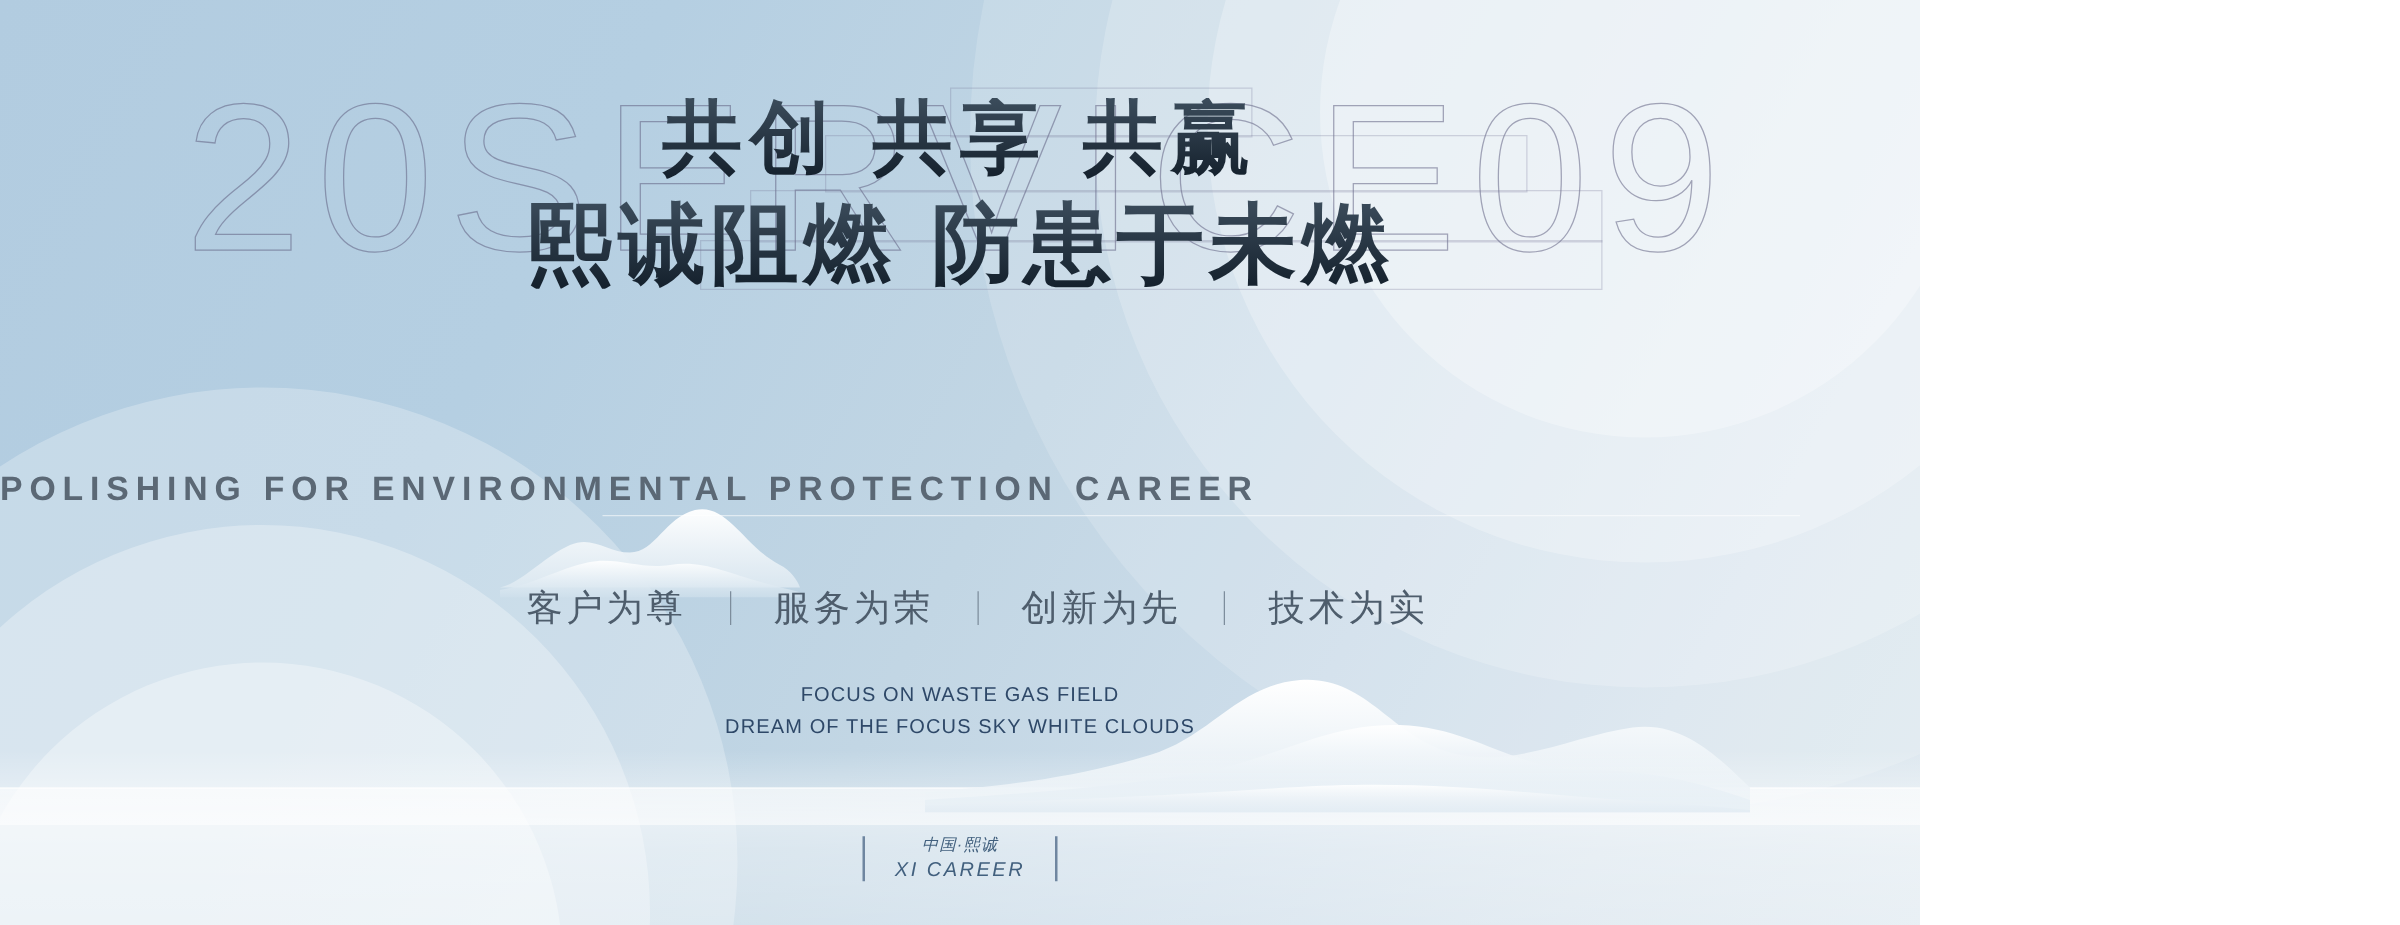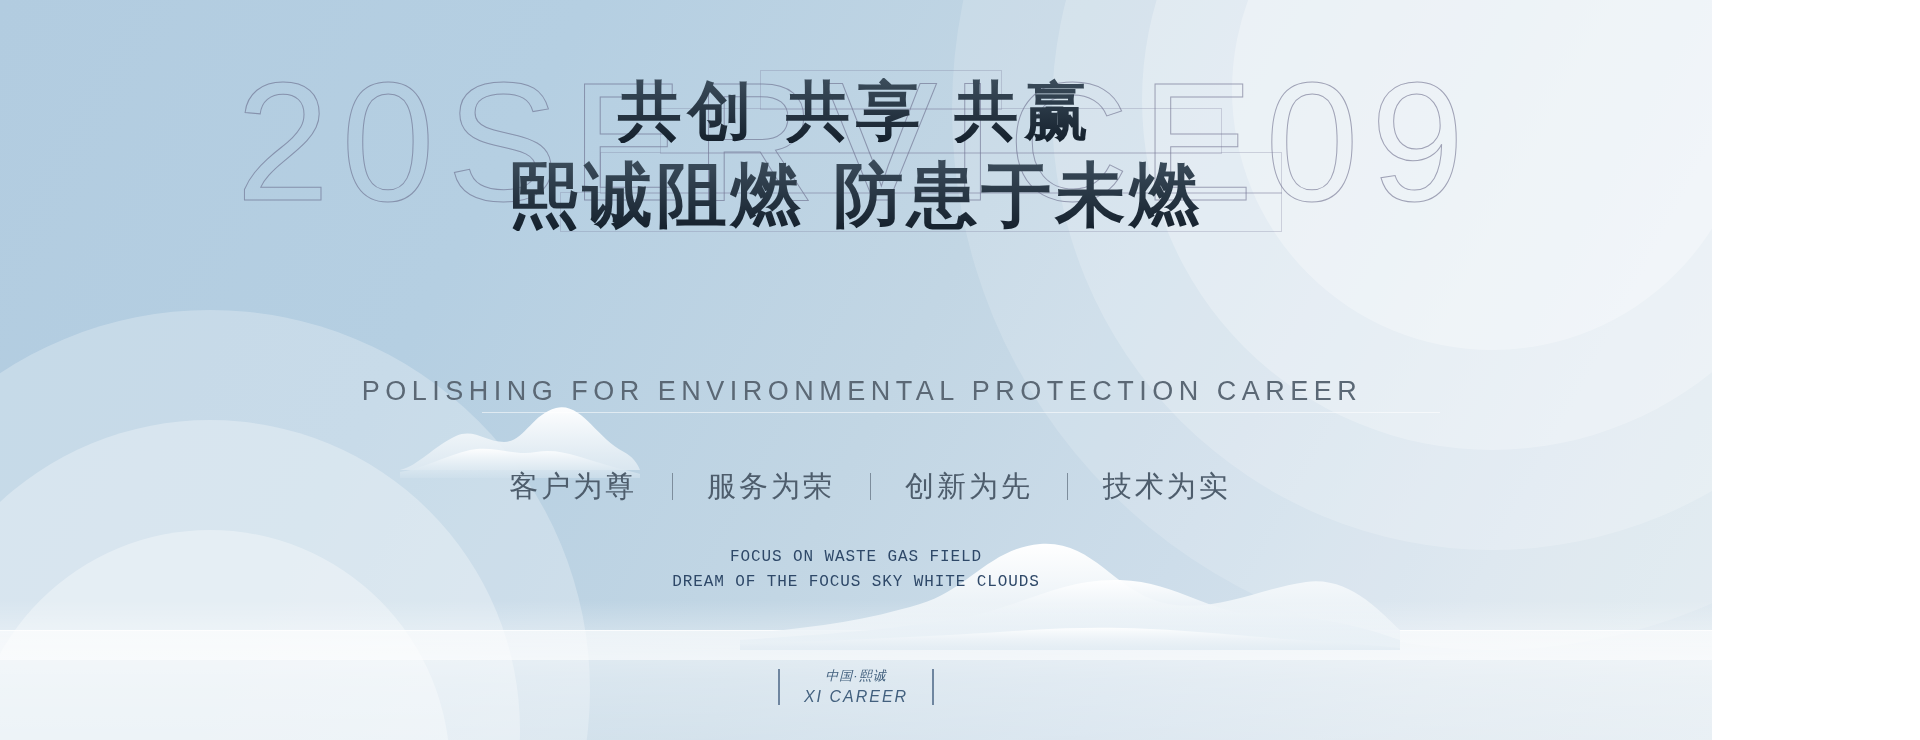--- a/index.html
+++ b/index.html
@@ -7,21 +7,21 @@
     margin: 0;
     padding: 0;
     background: #ffffff;
   }
   body {
     font-family: "Liberation Sans", "DejaVu Sans", sans-serif;
   }
 
   .banner {
     position: relative;
-    width: 1712px;
+    width: 1536px;
     height: 740px;
     overflow: hidden;
     background: linear-gradient(118deg, #b2cce0 0%, #b5cfe2 28%, #c2d6e4 52%, #cdddea 70%, #d8e4ed 85%, #dfe9f0 100%);
   }
 
   
   .circles-tr {
     position: absolute;
     top: -430px;
     right: -320px;
@@ -150,27 +150,27 @@
 
   
   .ghost-grid {
     position: absolute;
     border: 1px solid rgba(120,120,150,0.28);
   }
 
   
   .tagline {
     position: absolute;
-    left: 12px; right: 0;
+    left: 0; right: 0;
     top: 376px;
-    text-align: center;
+    text-align: left;
     font-size: 27px;
     letter-spacing: 5.5px;
     color: #5b6875;
-    font-weight: 400;
+    font-weight: 700;
     white-space: nowrap;
   }
   .tagline-rule {
     position: absolute;
     top: 412px;
     left: 482px;
     width: 958px;
     height: 1px;
     background: rgba(255,255,255,0.55);
   }
@@ -199,21 +199,21 @@
   }
 
   
   .serif-sub {
     position: absolute;
     left: 0; right: 0;
     top: 545px;
     text-align: center;
   }
   .serif-sub div {
-    font-family: Liberation Mono, monospace;
+    font-family: Liberation Sans, sans-serif;
     font-size: 16px;
     letter-spacing: 0.9px;
     color: #2e4868;
     line-height: 1.55;
     white-space: nowrap;
   }
 
   
   .signature {
     position: absolute;

